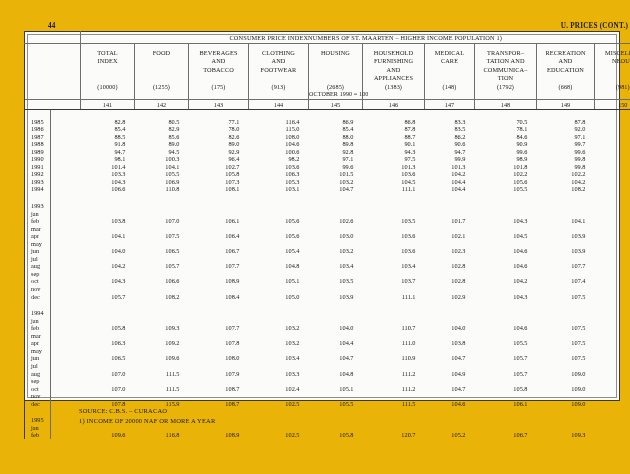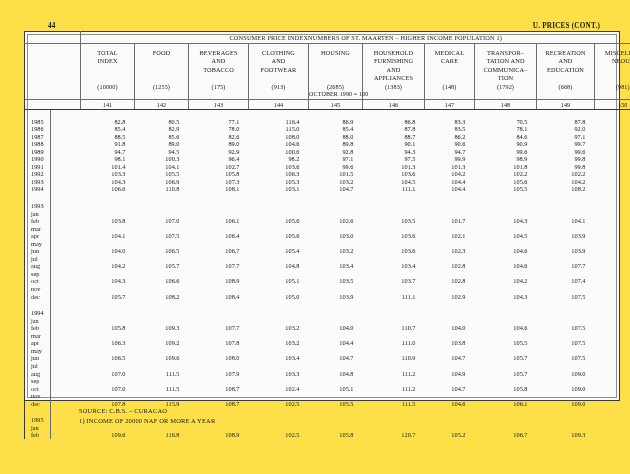--- a/index.html
+++ b/index.html
@@ -11,33 +11,33 @@
     height: 474px;
     background: #ffffff;
     font-family: "Liberation Serif", "DejaVu Serif", serif;
     color: #1b1b1b;
     overflow: hidden;
   }
   .page {
     position: relative;
     width: 630px;
     height: 474px;
-    background: #fde047;
+    background: #eab308;
   }
 
   
   .runhead {
     position: absolute;
     top: 22px;
     font-size: 7.2px;
     font-weight: bold;
     letter-spacing: .2px;
   }
   .runhead.left  { left: 48px; }
-  .runhead.right { right: 30px; }
+  .runhead.right { right: 2px; }
 
   
   .frame {
     position: absolute;
     left: 24px;
     top: 31px;
     width: 596px;
     height: 370px;
     border: 1px solid #3a3a3a;
     background: #fbfbfa;

